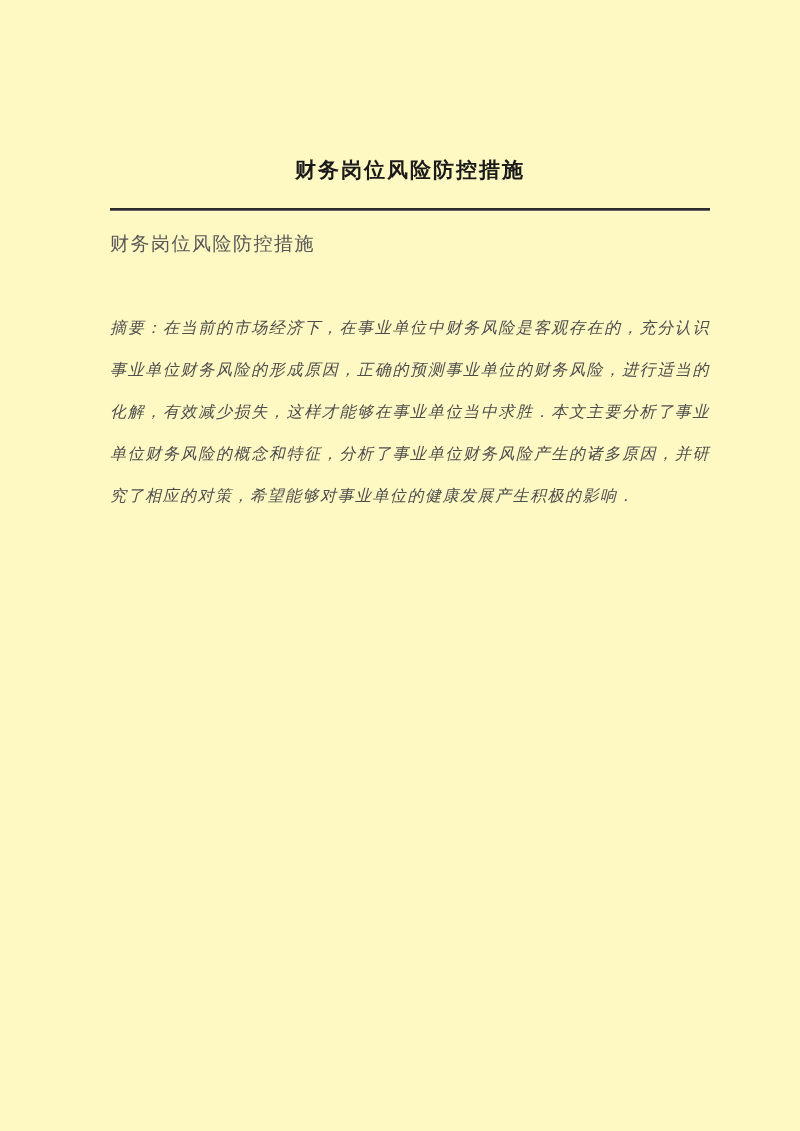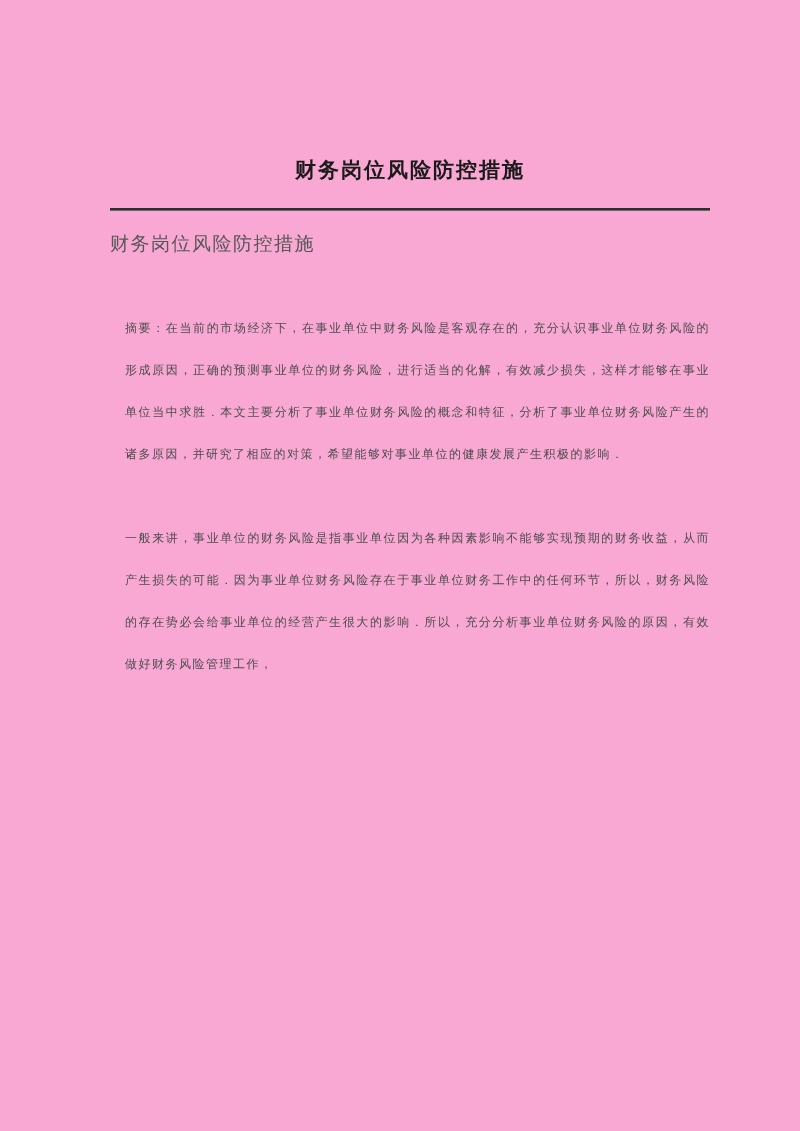--- a/index.html
+++ b/index.html
@@ -5,21 +5,21 @@
     html, body {
       margin: 0;
       padding: 0;
       background: #ffffff;
     }
     .page {
       position: relative;
       width: 800px;
       height: 1131px;
       margin: 0 auto;
-      background: #f9a8d4;
+      background: #fef9c3;
       box-sizing: border-box;
       padding: 156px 90px 0 110px;
       font-family: "Liberation Sans", "DejaVu Sans", sans-serif;
       overflow: hidden;
     }
     .doc-title {
       margin: 0;
       font-size: 21px;
       line-height: 28px;
       font-weight: bold;
@@ -35,42 +35,42 @@
     }
     .subtitle {
       margin: 12px 0 0 0;
       font-size: 19px;
       line-height: 42px;
       color: #575757;
       letter-spacing: 1.5px;
       font-weight: normal;
     }
     .para {
-      margin: 42px 0 0 15px;
-      font-size: 12px;
+      margin: 42px 0 0 0;
+      font-size: 16px;
       line-height: 42px;
       color: #4d4d4d;
       letter-spacing: 1.5px;
       text-align: justify;
       text-justify: inter-ideograph;
+      font-style: italic;
     }
     .para.single-line {
       text-align: left;
     }
   </style>
 </head>
 <body>
 
 <div class="page">
 
   <h1 class="doc-title">财务岗位风险防控措施</h1>
 
   <hr class="title-rule">
 
   <p class="subtitle">财务岗位风险防控措施</p>
 
   <p class="para">摘要：在当前的市场经济下，在事业单位中财务风险是客观存在的，充分认识事业单位财务风险的形成原因，正确的预测事业单位的财务风险，进行适当的化解，有效减少损失，这样才能够在事业单位当中求胜．本文主要分析了事业单位财务风险的概念和特征，分析了事业单位财务风险产生的诸多原因，并研究了相应的对策，希望能够对事业单位的健康发展产生积极的影响．</p>
 
 
 
-  <p class="para">一般来讲，事业单位的财务风险是指事业单位因为各种因素影响不能够实现预期的财务收益，从而产生损失的可能．因为事业单位财务风险存在于事业单位财务工作中的任何环节，所以，财务风险的存在势必会给事业单位的经营产生很大的影响．所以，充分分析事业单位财务风险的原因，有效做好财务风险管理工作，</p>
 
 </div>
 
 </body></html>

